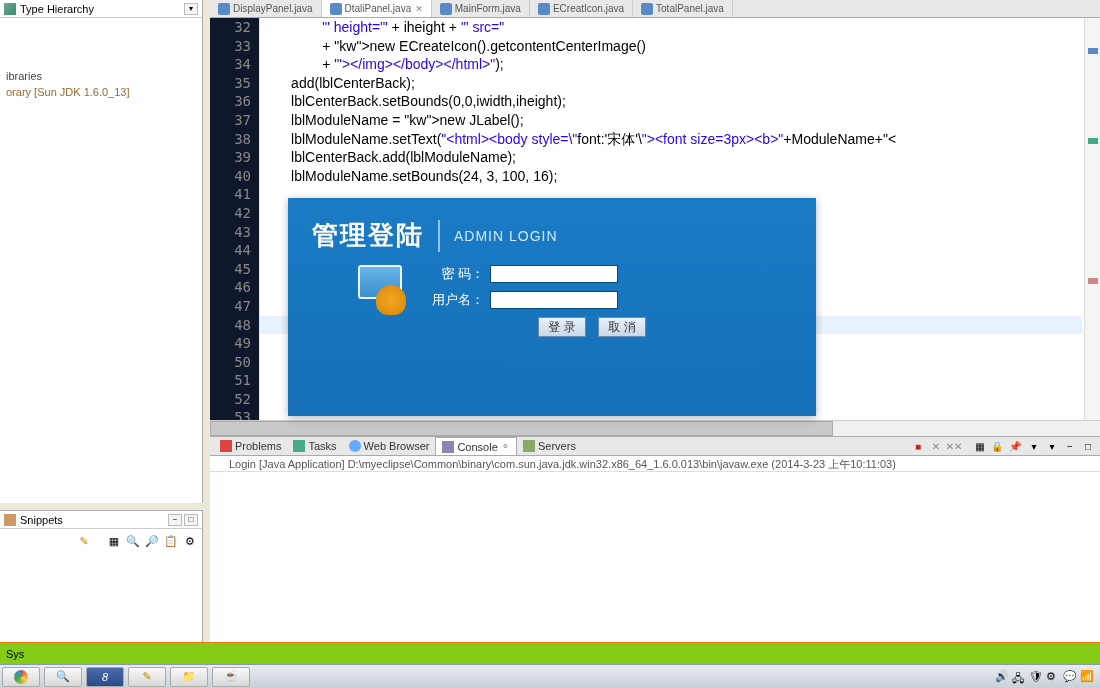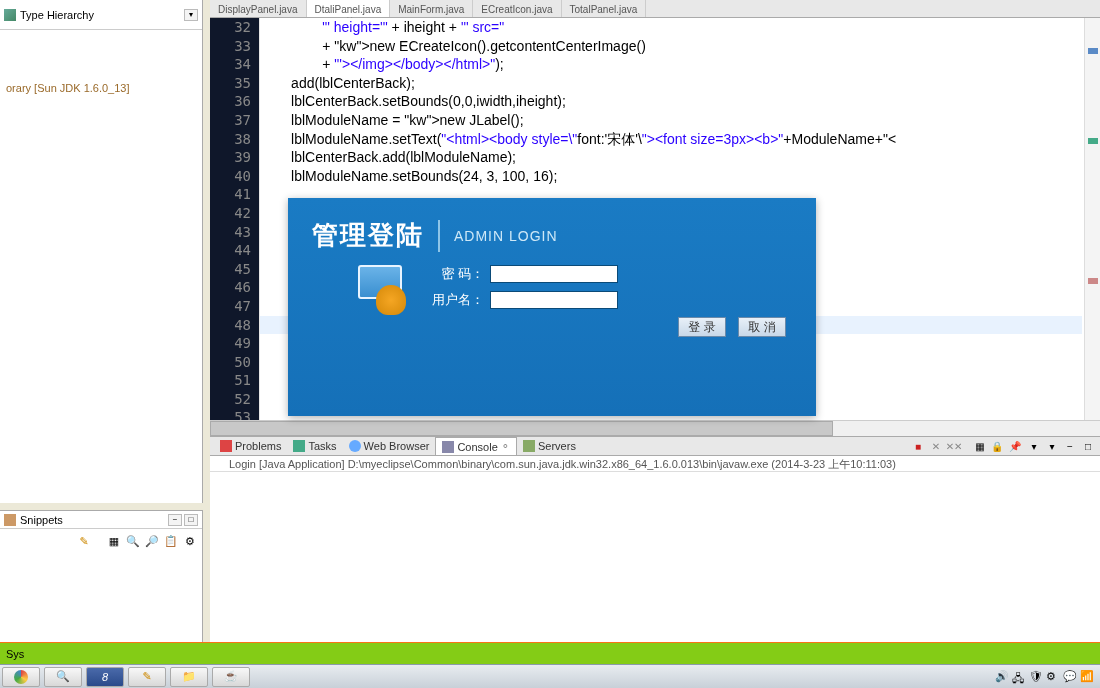--- a/index.html
+++ b/index.html
@@ -1,24 +1,24 @@
 <!DOCTYPE html>
 <html><head>
 <meta charset="utf-8">
 <style>
 * { margin: 0; padding: 0; box-sizing: border-box; font-family: Tahoma, Arial, sans-serif; }
 body { background: #ece9d8; font-size: 11px; overflow: hidden; width: 1100px; height: 688px; }
 .tab-files { display: flex; height: 18px; background: #e8e8e8; border-bottom: 1px solid #aaa; position: absolute; left: 210px; top: 0; right: 0; }
-.file-tab { display: flex; align-items: center; padding: 4px 8px; border-right: 1px solid #ccc; cursor: pointer; font-size: 10px; color: #555; flex-direction: column; }
+.file-tab { display: flex; align-items: center; padding: 4px 8px; border-right: 1px solid #ccc; cursor: pointer; font-size: 10px; color: #555; }
 .file-tab.active { background: #fff; }
 .java-icon { width: 12px; height: 12px; background: #5a8ac6; margin-right: 3px; border-radius: 2px; }
 .file-close { margin-left: 4px; color: #888; font-size: 9px; }
 
 .left-panel { position: absolute; left: 0; top: 0; width: 203px; height: 503px; background: #fff; border-right: 1px solid #aaa; }
-.left-header { display: flex; align-items: center; height: 30px; padding: 0 4px; border-bottom: 1px solid #ccc; font-size: 11px; }
+.left-header { display: flex; align-items: center; height: 18px; padding: 0 4px; border-bottom: 1px solid #ccc; font-size: 11px; }
 .hier-icon { width: 12px; height: 12px; background: linear-gradient(135deg,#6a9,#486); margin-right: 4px; }
 .left-controls { margin-left: auto; display: flex; gap: 2px; }
 .ctrl-btn { width: 14px; height: 12px; border: 1px solid #bbb; background: #f4f4f4; cursor: pointer; font-size: 8px; text-align: center; }
 .left-body { padding: 50px 6px 6px; font-size: 11px; color: #444; }
 .lib-item { padding: 2px 0; }
 .lib-item.jre { color: #9a6a2a; }
 
 .editor { position: absolute; left: 210px; top: 18px; right: 0; height: 410px; background: #fff; }
 .gutter { position: absolute; left: 0; top: 0; width: 50px; height: 100%; background: #0f172a; border-right: 1px solid #e6e6e6; }
 .gutter-line { height: 18.6px; text-align: right; padding-right: 8px; color: #888; font-family: Consolas, monospace; font-size: 14px; line-height: 18.6px; }
@@ -39,21 +39,21 @@
 .login-divider { width: 2px; height: 32px; background: #8ec5e8; margin: 0 14px; }
 .login-title-en { font-size: 14px; color: #cee8f7; letter-spacing: 1px; }
 .login-body { display: flex; padding: 4px 30px 0 70px; }
 .login-avatar { width: 56px; height: 56px; margin-right: 14px; position: relative; }
 .monitor { width: 44px; height: 34px; background: linear-gradient(#6ab3e8,#3a8fd0); border: 2px solid #e8f4ff; border-radius: 3px; }
 .person { position: absolute; left: 18px; top: 20px; width: 30px; height: 30px; background: radial-gradient(circle,#f5a623,#d48808); border-radius: 50% 50% 40% 40%; }
 .login-form { flex: 1; }
 .form-row { display: flex; align-items: center; margin-bottom: 8px; }
 .form-label { width: 56px; color: #fff; font-size: 13px; text-align: right; margin-right: 6px; }
 .form-input { width: 128px; height: 18px; background: #fff; border: 1px solid #0a4a78; font-size: 12px; padding: 0 2px; }
-.form-buttons { display: flex; gap: 12px; margin-left: 110px; margin-top: 6px; justify-content: flex-end; }
+.form-buttons { display: flex; gap: 12px; margin-left: 110px; margin-top: 6px; }
 .login-btn { width: 48px; height: 20px; background: linear-gradient(#e8f0f8,#c8d8e8); border: 1px solid #6a8aaa; font-size: 12px; cursor: pointer; color: #333; }
 
 .bottom-tabs { position: absolute; left: 210px; top: 436px; right: 0; height: 20px; background: #e8e8e8; border-top: 1px solid #aaa; border-bottom: 1px solid #aaa; display: flex; align-items: center; padding: 0 4px; }
 .btab { display: flex; align-items: center; padding: 0 6px; height: 18px; font-size: 11px; color: #333; cursor: pointer; }
 .btab.active { background: #fff; border: 1px solid #aaa; border-bottom: none; }
 .btab-icon { width: 12px; height: 12px; margin-right: 3px; }
 .btab-x { margin-left: 3px; color: #888; }
 .bottom-toolbar { margin-left: auto; display: flex; gap: 2px; }
 .tb-btn { width: 16px; height: 16px; border: 1px solid transparent; cursor: pointer; display: flex; align-items: center; justify-content: center; font-size: 10px; }
 
@@ -77,20 +77,21 @@
 
 <div class="left-panel">
   <div class="left-header">
     <span class="hier-icon"></span>
     <span>Type Hierarchy</span>
     <div class="left-controls">
       <span class="ctrl-btn">▾</span>
     </div>
   </div>
   <div class="left-body">
+    <div class="lib-item">ibraries</div>
     <div class="lib-item jre">orary [Sun JDK 1.6.0_13]</div>
   </div>
 </div>
 
 <div class="tab-files">
   <div class="file-tab">
       <span class="java-icon"></span>
       <span>DisplayPanel.java</span>
     </div>
   <div class="file-tab active">

